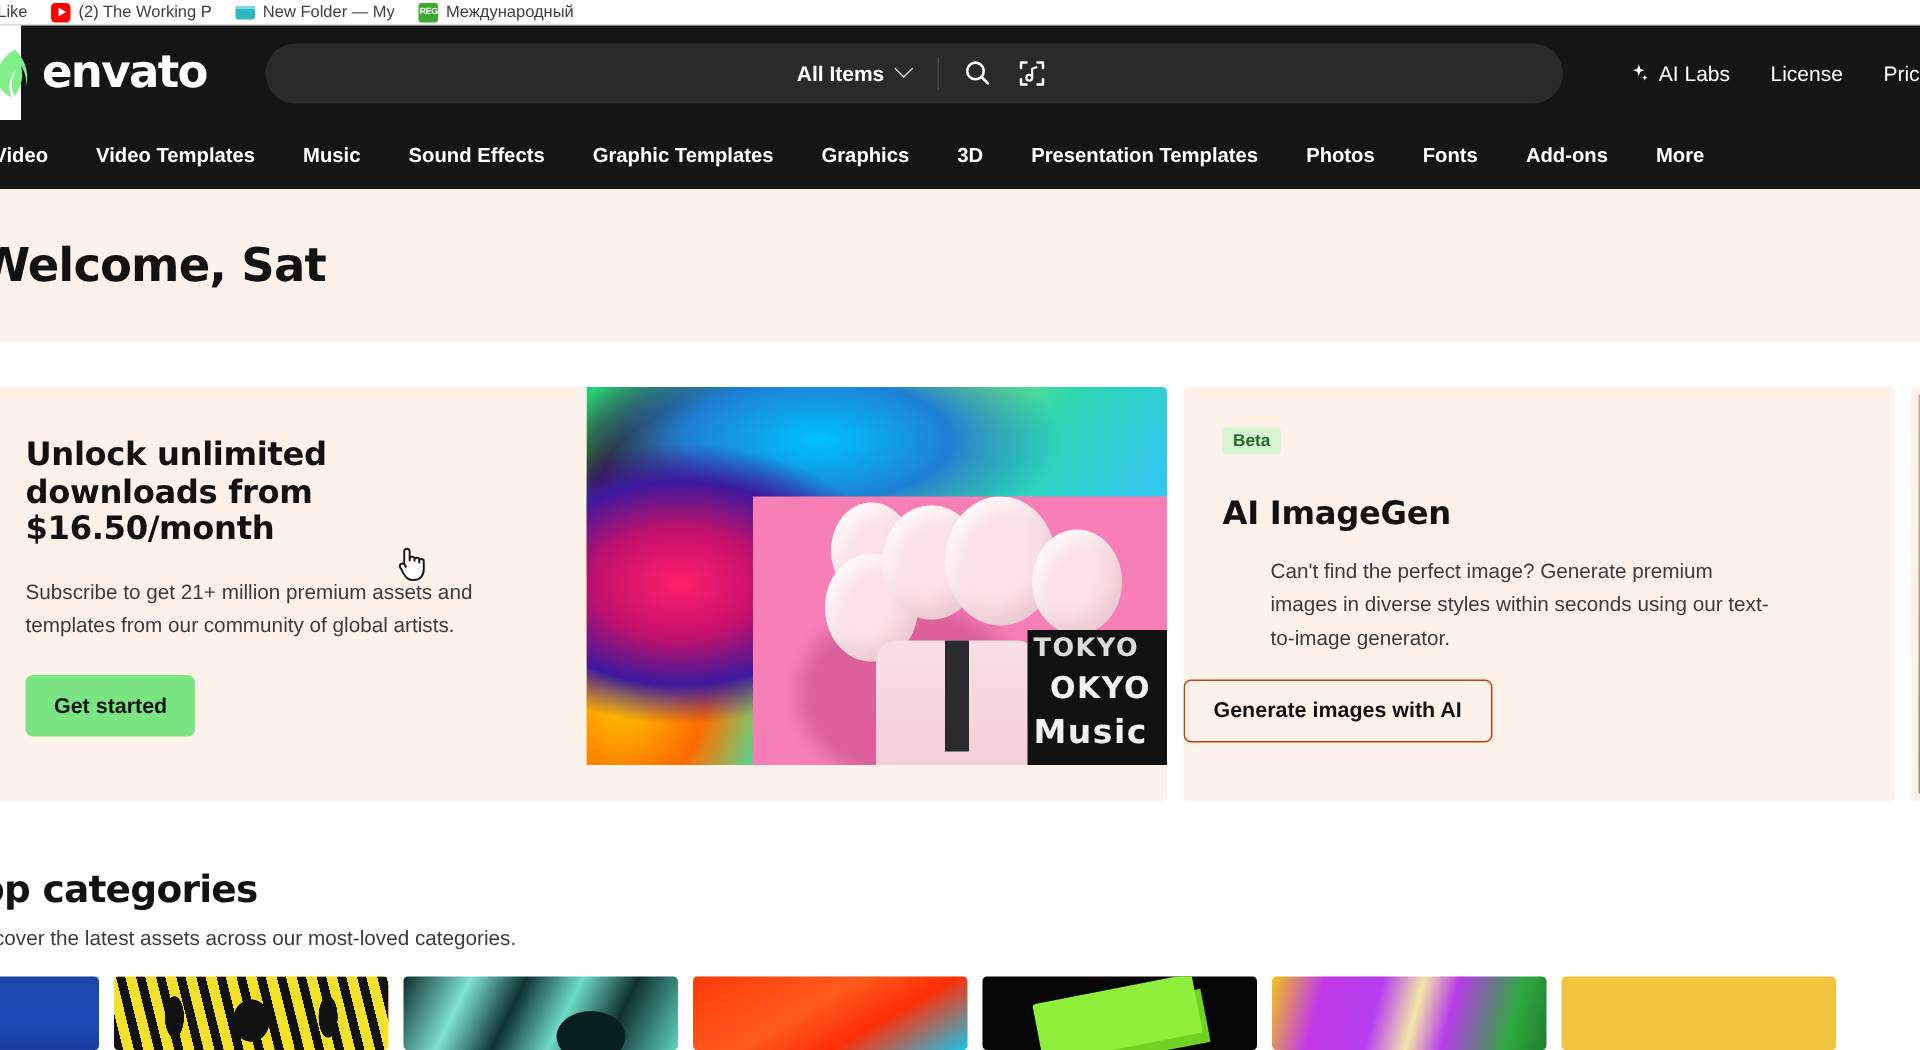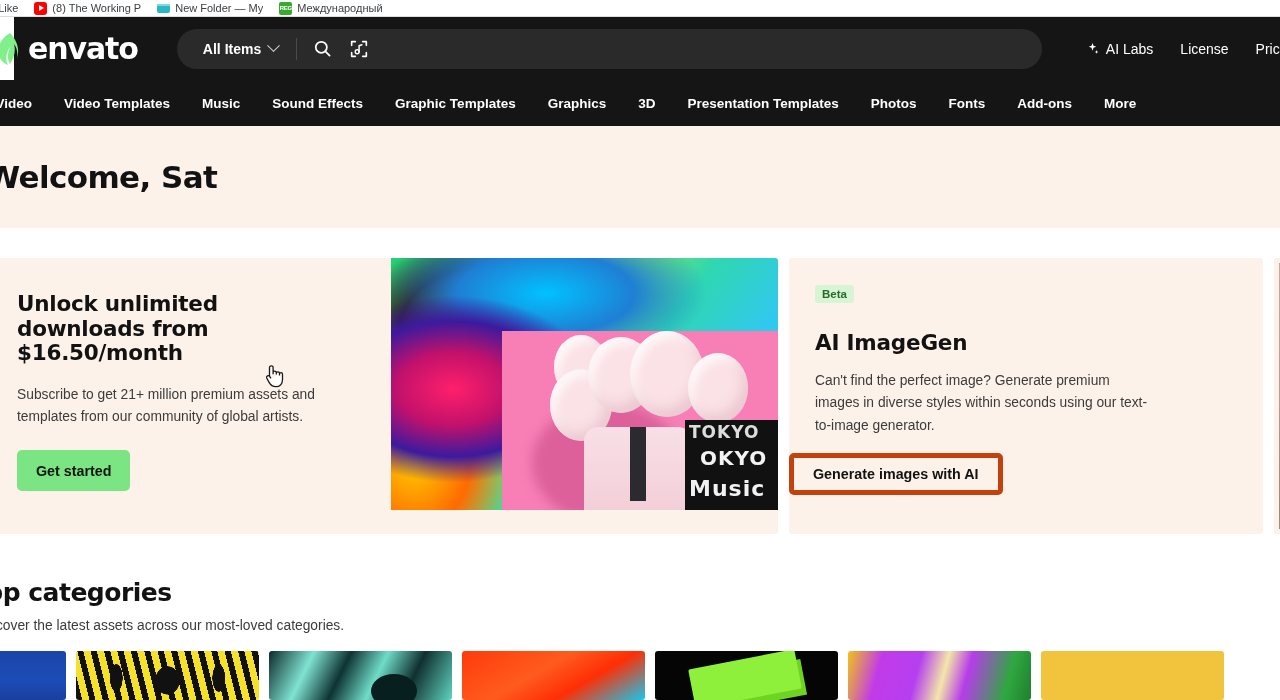--- a/index.html
+++ b/index.html
@@ -64,20 +64,21 @@
     font-family: "DejaVu Sans", sans-serif;
   }
 
   .search-shell {
     margin-left: 39px;
     width: 865px; height: 40px;
     background: #2a2a2a; border-radius: 24px;
     display: flex; align-items: center;
     flex: 0 0 auto;
     position: relative;
+    justify-content: center;
   }
   .all-items {
     display: flex; align-items: center; gap: 8px;
     padding: 0 18px 0 26px;
     color: #ffffff; font-size: 14px; font-weight: 600;
     white-space: nowrap; cursor: pointer;
   }
   .chev { width: 9px; height: 9px; border-right: 1.6px solid #cfcfcf;
           border-bottom: 1.6px solid #cfcfcf; transform: rotate(45deg)
           translate(-2px,-2px); }
@@ -209,26 +210,26 @@
   .beta-badge {
     display: inline-block; background: #d7f5d3; color: #276b2a;
     font-size: 11.5px; font-weight: 600; padding: 3px 7px; border-radius: 3px;
   }
   .card-b h3 {
     margin-top: 27px; font-size: 21.5px; font-weight: 700; color: #121212;
     letter-spacing: -0.2px; font-family: "DejaVu Sans", sans-serif;
   }
   .card-b p {
     margin-top: 15px; font-size: 13.8px; color: #3b3b3b;
-    line-height: 1.62; max-width: 338px;
+    line-height: 1.62; max-width: 338px; margin-left: 32px;
   }
   .btn-outline {
     position: absolute; left: 0; top: 195px;
     background: transparent; color: #121212;
-    border: 5px solid #c2410c; border-radius: 5px;
+    border: 1px solid #c2410c; border-radius: 5px;
     padding: 0 19px; height: 42px;
     font-size: 14.3px; font-weight: 600; cursor: pointer;
     font-family: "Liberation Sans", sans-serif;
   }
 
   .card-c { width: 406px; padding: 5px; background: #fdf2ea; }
   .blossom {
     width: 100%; height: 100%; position: relative; overflow: hidden;
     background:
       radial-gradient(circle 60px at 78% 18%, #e99ab5 0%, #d87fa0 40%, rgba(216,127,160,0) 70%),
@@ -289,21 +290,21 @@
 </style>
 </head>
 <body>
 
 <div class="bookmark-bar">
   <div class="bm">
     <span class="bm-label">ogicLike</span>
   </div>
   <div class="bm">
     <span class="fav fav-yt"></span>
-    <span class="bm-label">(8) The Working P</span>
+    <span class="bm-label">(2) The Working P</span>
   </div>
   <div class="bm">
     <span class="fav fav-folder"></span>
     <span class="bm-label">New Folder — My</span>
   </div>
   <div class="bm">
     <span class="fav fav-green">REG</span>
     <span class="bm-label">Международный</span>
   </div>
 </div>

